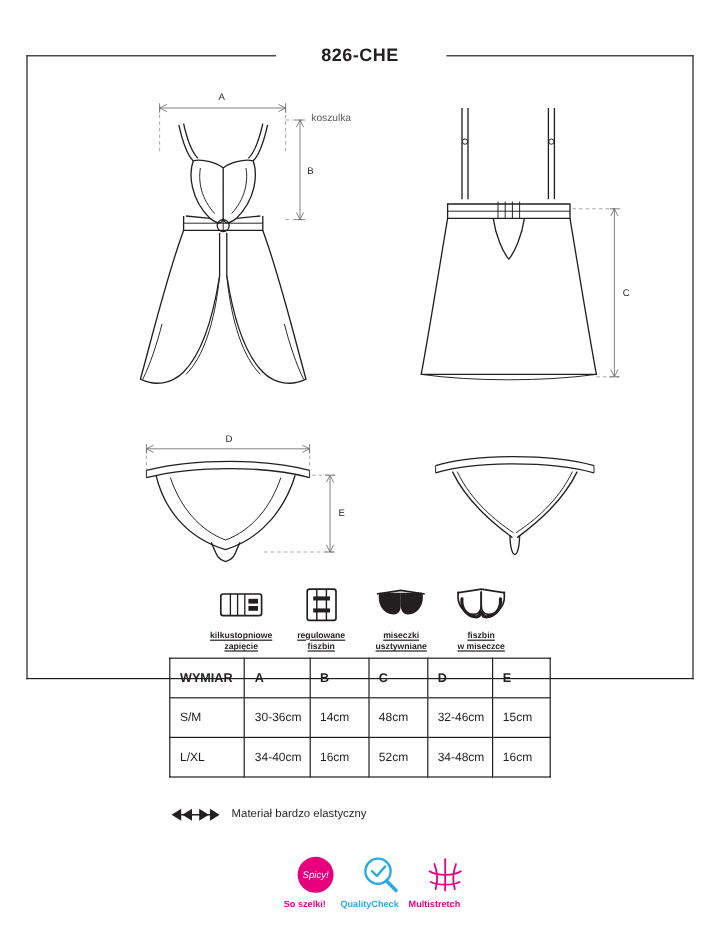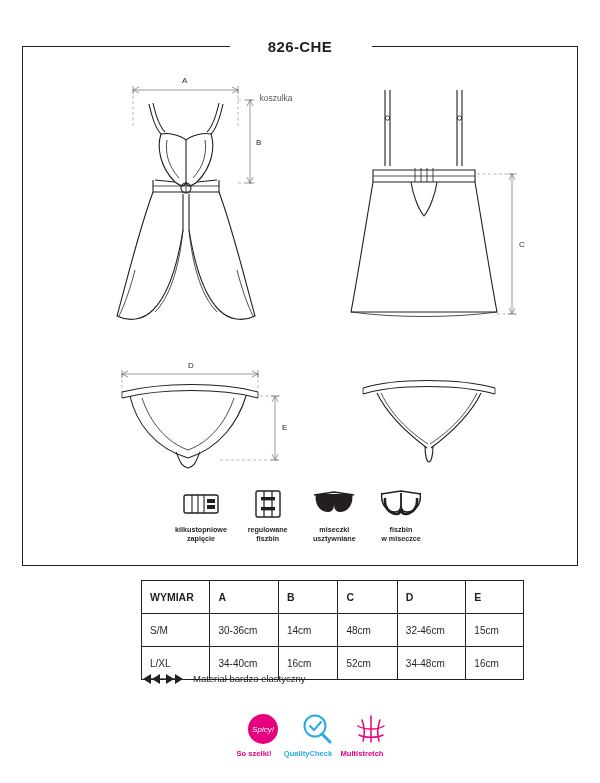--- a/index.html
+++ b/index.html
@@ -36,31 +36,31 @@
   .draw{position:absolute;}
   .ln{stroke:#231f20;fill:none;stroke-width:1.1;}
   .ln-thin{stroke:#231f20;fill:none;stroke-width:.8;}
   .dash{stroke:#9a9a9a;fill:none;stroke-width:.7;stroke-dasharray:3 2.5;}
   .dim{stroke:#6d6d6d;fill:none;stroke-width:.7;}
   .dimlbl{font-family:"Liberation Sans",sans-serif;font-size:8px;fill:#231f20;}
 
   
   .features{
     position:absolute;left:170px;top:486px;width:262px;
-    display:flex;justify-content:space-between;
+    display:flex;justify-content:space-between;text-decoration:underline;
   }
   .feature{width:62px;text-align:center;}
   .feature .ic{height:36px;display:flex;align-items:center;justify-content:center;}
   .feature .cap{
     font-size:7.2px;line-height:9px;font-weight:bold;color:#231f20;margin-top:3px;
   }
 
   
   .table{
-    position:absolute;left:141px;top:580px;width:383px;
+    position:absolute;left:141px;top:548px;width:318px;
     border-collapse:collapse;
   }
   .table td,.table th{
     border:1px solid #231f20;
     height:30px;
     font-size:10px;
     font-weight:normal;
     text-align:left;
     padding-left:8px;
     color:#231f20;

